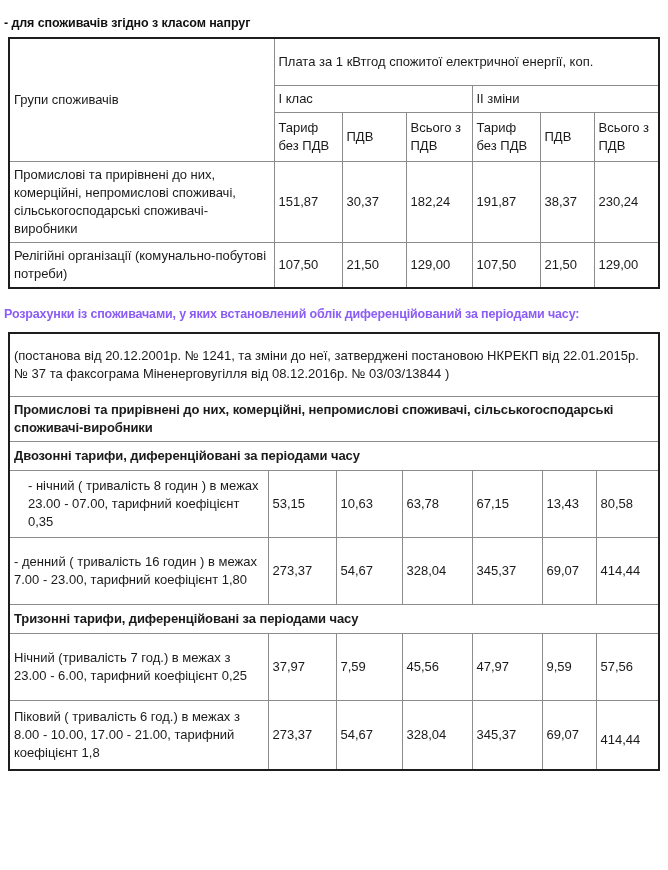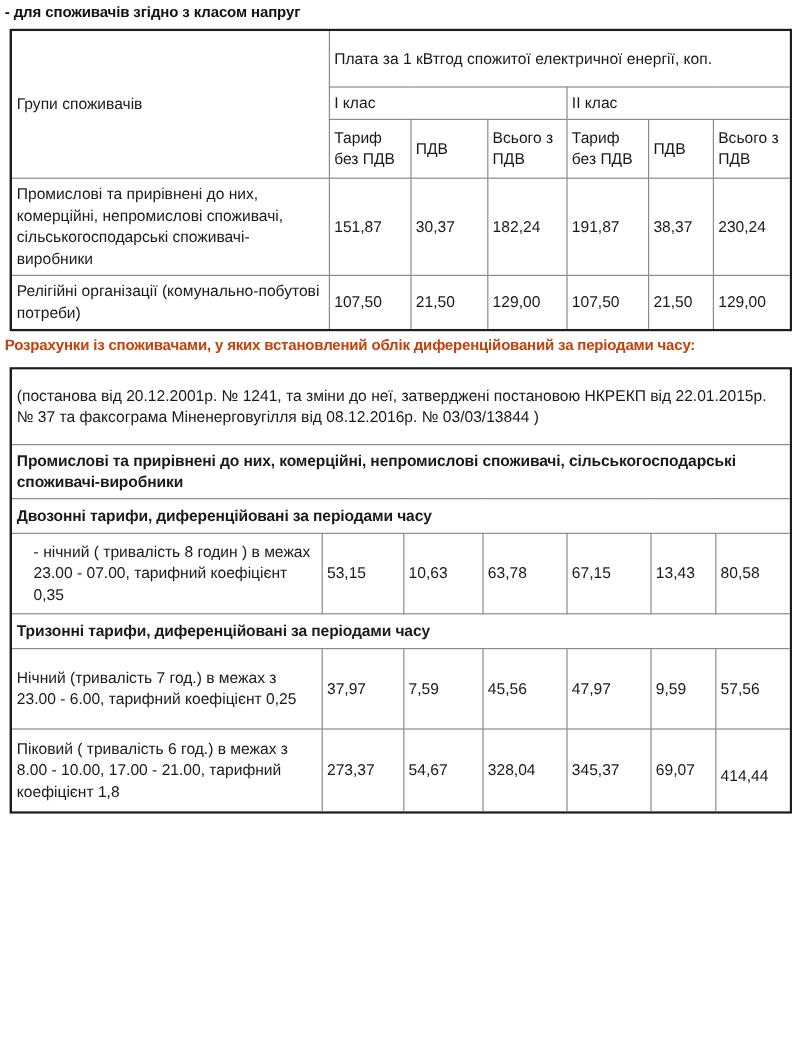--- a/index.html
+++ b/index.html
@@ -24,29 +24,30 @@
   }
 
   
   .doc-heading {
     font-size: 12.5px;
     font-weight: bold;
     line-height: 15px;
     padding: 3px 0 0 4px;
     letter-spacing: -0.1px;
     color: #111111;
+    margin-top: 13px;
   }
 
   .section-note {
     font-size: 12.5px;
     font-weight: bold;
     line-height: 17px;
-    padding: 4px 0 3px 4px;
+    padding: 17px 0 3px 4px;
     letter-spacing: -0.15px;
-    color: #c2410c;
+    color: #8b5cf6;
   }
 
   
   .tbl-wrap {
     margin: 6px 0 0 8px;
     width: 652px;
     border: 2px solid #1d1d1d;
     box-sizing: border-box;
     background: #ffffff;
   }
@@ -118,21 +119,21 @@
         <col style="width:54px">
         <col style="width:64px">
       </colgroup>
       <tbody>
         <tr>
           <td rowspan="3" class="grp vmid" style="height:46px;">Групи споживачів</td>
           <td colspan="6" class="hdr" style="height:42px;">Плата за 1 кВтгод спожитої електричної енергії, коп.</td>
         </tr>
         <tr>
           <td colspan="3" class="hdr" style="height:22px;">I клас</td>
-          <td colspan="3" class="hdr">II клас</td>
+          <td colspan="3" class="hdr">II зміни</td>
         </tr>
         <tr>
           <td class="hdr" style="height:44px;">Тариф без ПДВ</td>
           <td class="vmid">ПДВ</td>
           <td class="hdr">Всього з ПДВ</td>
           <td class="hdr">Тариф без ПДВ</td>
           <td class="vmid">ПДВ</td>
           <td class="hdr">Всього з ПДВ</td>
         </tr>
 
@@ -188,20 +189,29 @@
         <tr>
           <td class="grp vmid tight" style="height:62px;padding-left:18px;"> - нічний ( тривалість 8 годин ) в межах 23.00 - 07.00,  тарифний коефіцієнт 0,35</td>
           <td class="num vmid">53,15</td>
           <td class="num vmid">10,63</td>
           <td class="num vmid">63,78</td>
           <td class="num vmid">67,15</td>
           <td class="num vmid">13,43</td>
           <td class="num vmid">80,58</td>
         </tr>
 
+        <tr>
+          <td class="grp vmid tight" style="height:62px;"> - денний ( тривалість 16 годин ) в межах 7.00 - 23.00, тарифний коефіцієнт 1,80</td>
+          <td class="num vmid">273,37</td>
+          <td class="num vmid">54,67</td>
+          <td class="num vmid">328,04</td>
+          <td class="num vmid">345,37</td>
+          <td class="num vmid">69,07</td>
+          <td class="num vmid">414,44</td>
+        </tr>
 
         <tr class="bandrow">
           <td colspan="7" style="height:24px;">Тризонні тарифи, диференційовані за періодами часу</td>
         </tr>
 
         <tr>
           <td class="grp vmid tight" style="height:62px;">Нічний (тривалість 7 год.) в межах з 23.00 - 6.00, тарифний коефіцієнт 0,25</td>
           <td class="num vmid">37,97</td>
           <td class="num vmid">7,59</td>
           <td class="num vmid">45,56</td>

